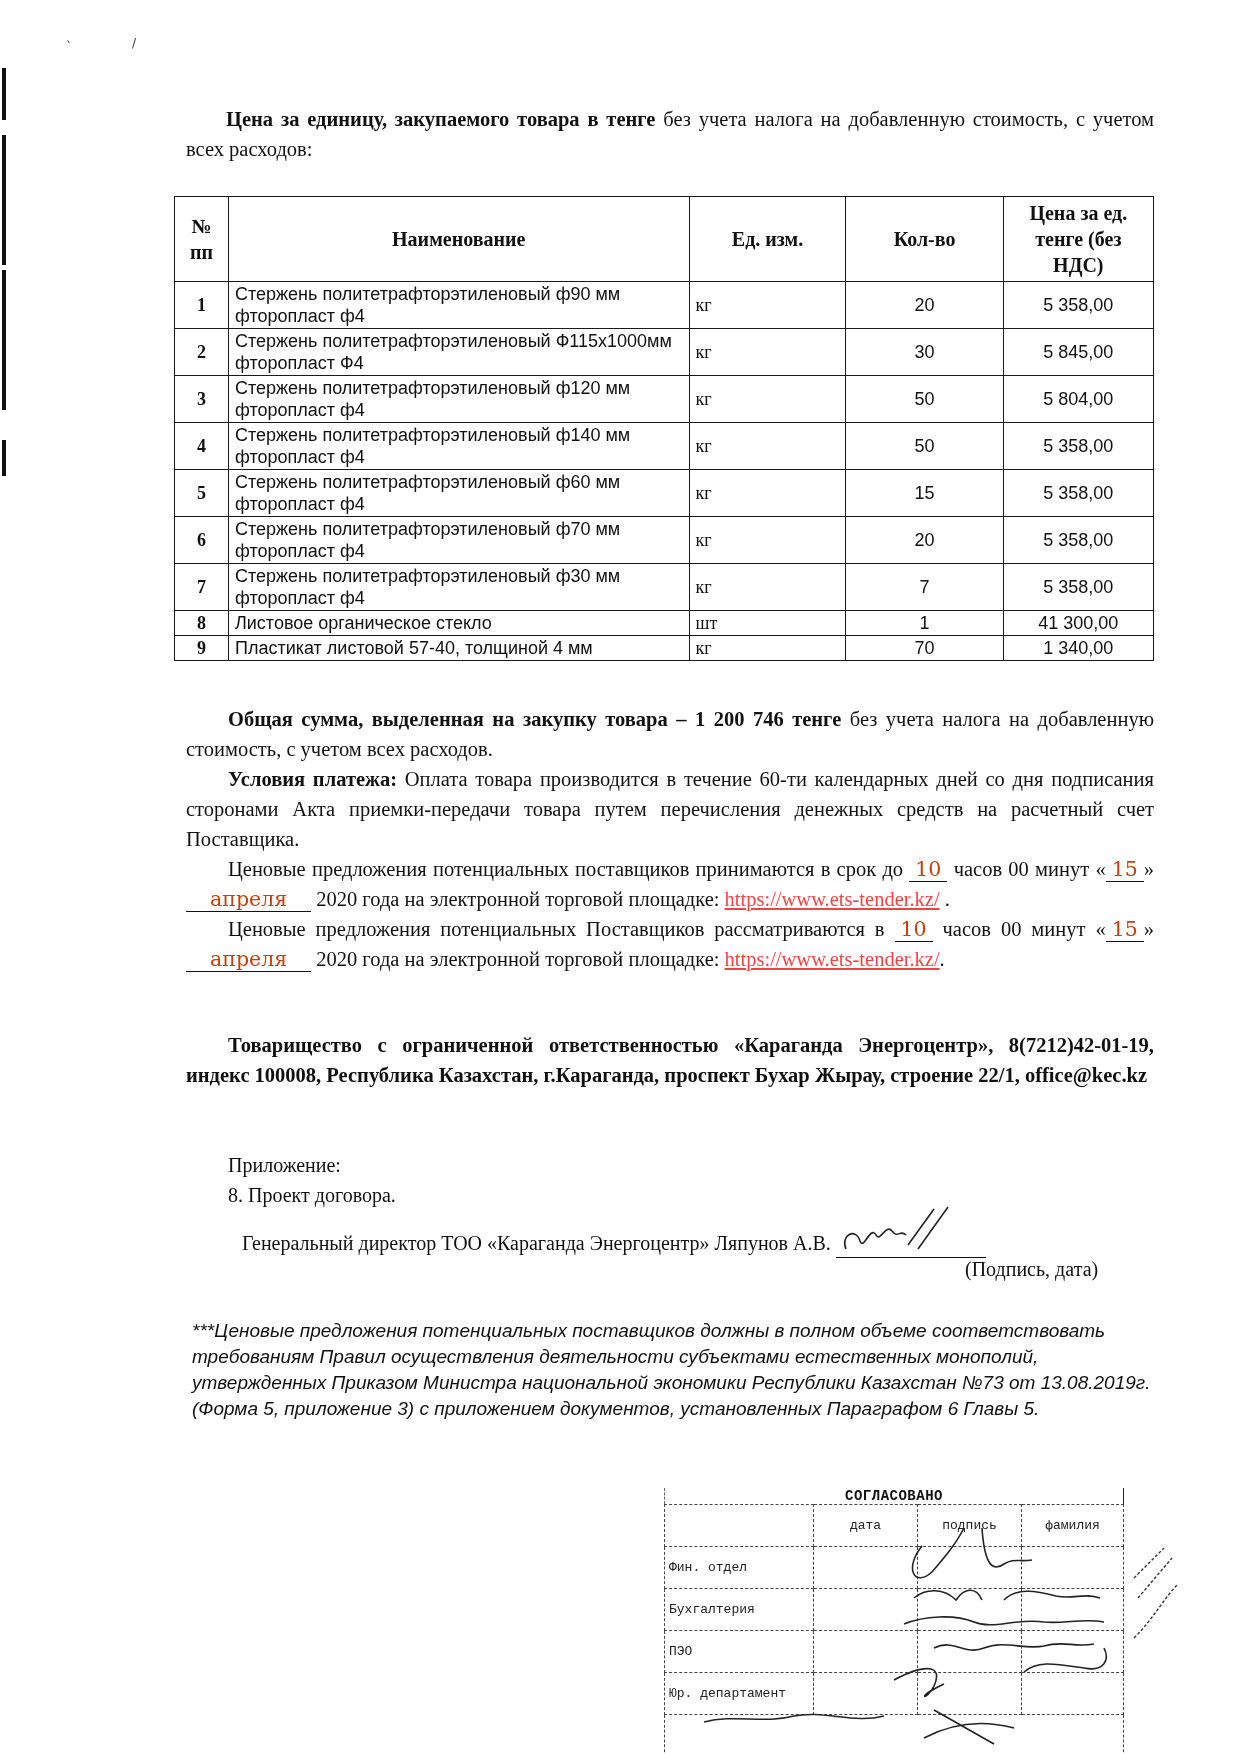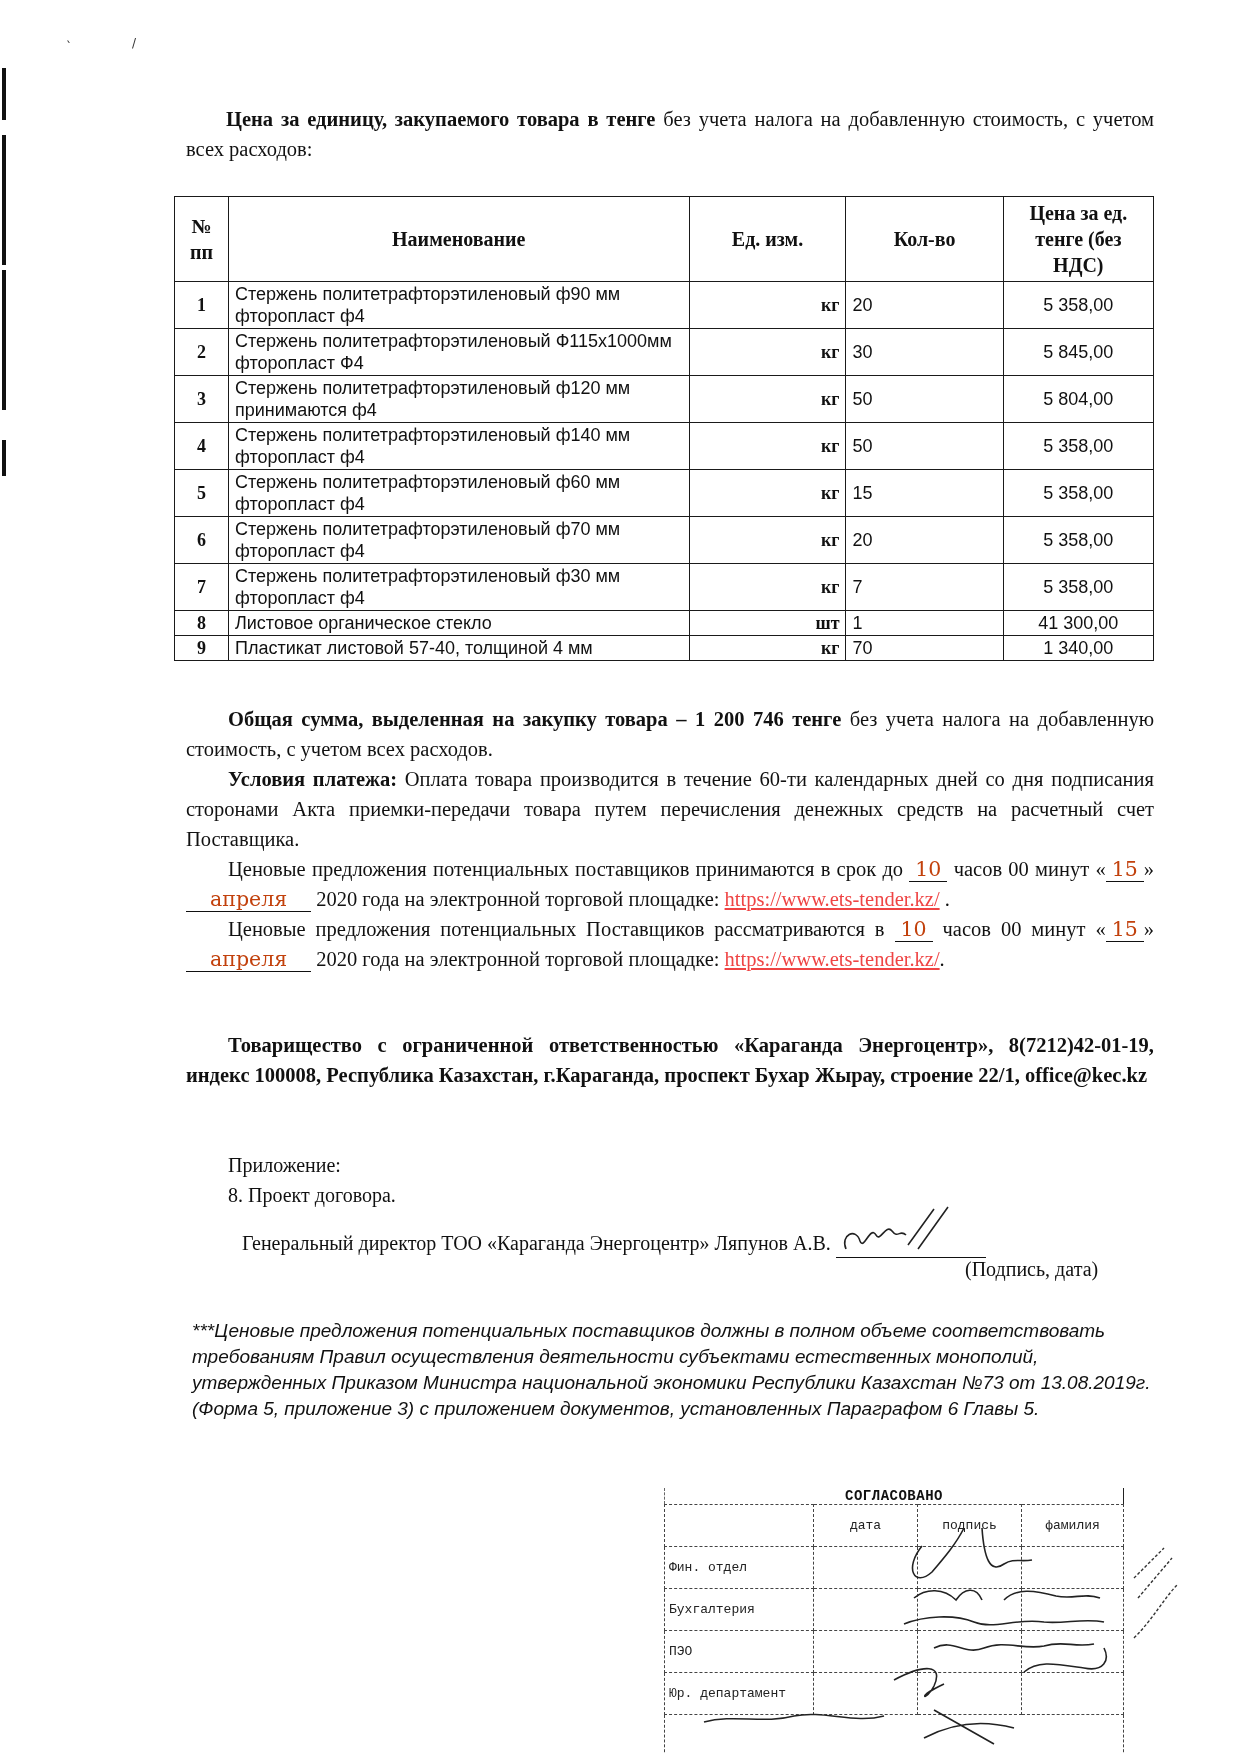--- a/index.html
+++ b/index.html
@@ -8,22 +8,22 @@
   .tick { position:absolute; color:#333; font-family:"DejaVu Sans", sans-serif; font-size:12px; }
   .intro { position:absolute; left:186px; top:104px; width:968px; font-size:20.5px; line-height:30px; text-indent:40px; text-align:justify; }
   .intro b { font-weight:bold; }
   table.items { position:absolute; left:174px; top:196px; width:980px; border-collapse:collapse; font-family:"Liberation Sans", sans-serif; }
   table.items td, table.items th { border:1.6px solid #1a1a1a; padding:0 6px; vertical-align:middle; }
   table.items th { font-family:"Liberation Serif", serif; font-weight:bold; font-size:20px; text-align:center; height:84px; line-height:26px; }
   table.items td { font-size:18px; line-height:22px; height:46px; }
   table.items tr.short td { height:24px; }
   td.num { font-family:"Liberation Serif", serif; font-weight:bold; font-size:20px; text-align:center; width:42px; }
   td.name { width:460px; }
-  td.unit { text-align:right; font-family:"Liberation Serif", serif; font-size:17px; width:150px;font-weight:bold; }
-  td.qty { text-align:left; width:150px; }
+  td.unit { text-align:left; font-family:"Liberation Serif", serif; font-size:17px; width:150px; }
+  td.qty { text-align:center; width:150px; }
   td.price { text-align:center; width:142px; }
   .body-text { position:absolute; left:186px; width:968px; font-size:20.5px; line-height:30px; text-align:justify; }
   .para { text-indent:42px; margin:0; }
   .hand { font-family:"DejaVu Serif", serif; color:#c2410c; border-bottom:1.4px solid #111; padding:0 6px; }
   .link { text-decoration:underline; color:#ef4444; }
   .company { position:absolute; left:186px; top:1030px; width:968px; font-size:20.5px; line-height:30px; font-weight:bold; text-indent:42px; text-align:justify; }
   .appendix { position:absolute; left:228px; top:1150px; font-size:20px; line-height:30px; }
   .director { position:absolute; left:228px; top:1228px; font-size:20px; line-height:30px;margin-left:14px; }
   .sigline { display:inline-block; width:150px; border-bottom:1.4px solid #111; height:26px; vertical-align:bottom; position:relative; }
   .sigcap { position:absolute; left:965px; top:1258px; font-size:20px; }
@@ -69,21 +69,21 @@
       </tr>
       <tr>
         <td class="num">2</td>
         <td class="name">Стержень политетрафторэтиленовый Ф115х1000мм   фторопласт Ф4</td>
         <td class="unit">кг</td>
         <td class="qty">30</td>
         <td class="price">5 845,00</td>
       </tr>
       <tr>
         <td class="num">3</td>
-        <td class="name">Стержень политетрафторэтиленовый ф120 мм принимаются ф4</td>
+        <td class="name">Стержень политетрафторэтиленовый ф120 мм фторопласт ф4</td>
         <td class="unit">кг</td>
         <td class="qty">50</td>
         <td class="price">5 804,00</td>
       </tr>
       <tr>
         <td class="num">4</td>
         <td class="name">Стержень политетрафторэтиленовый ф140 мм   фторопласт ф4</td>
         <td class="unit">кг</td>
         <td class="qty">50</td>
         <td class="price">5 358,00</td>

